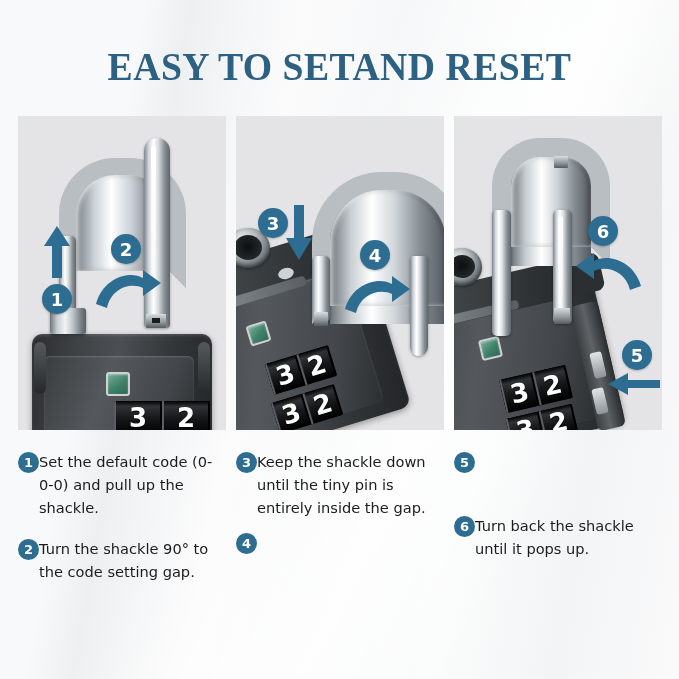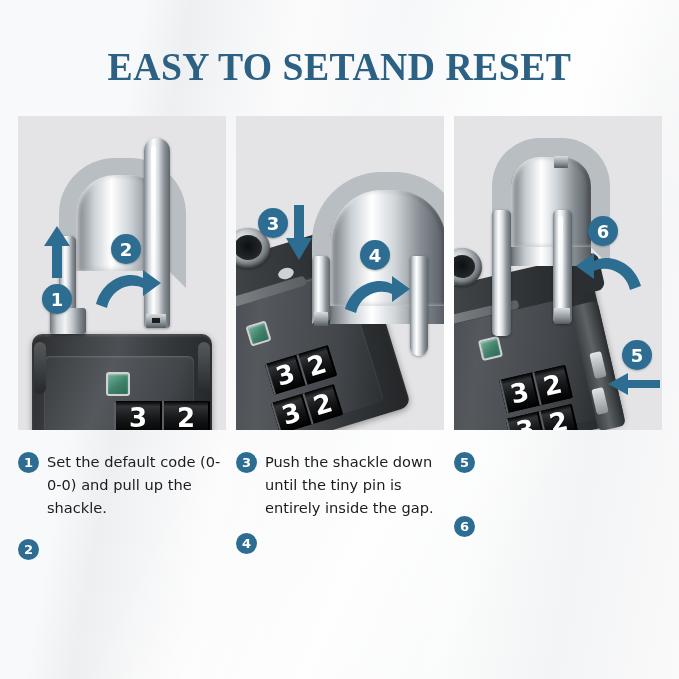--- a/index.html
+++ b/index.html
@@ -216,21 +216,21 @@
     color: #fff;
     font-family: "DejaVu Sans", sans-serif;
     font-size: 13px;
     font-weight: bold;
     display: flex;
     align-items: center;
     justify-content: center;
     margin-top: 2px;
   }
   .step-text {
-    margin-left: 8px;
+    margin-left: 0;
     font-family: "DejaVu Sans", "Liberation Sans", sans-serif;
     font-size: 14.6px;
     line-height: 23px;
     color: #1c1c1e;
     max-width: 176px;
   }
   .step-block-2 { margin-top: 6px; }
 </style>
 </head>
 <body>
@@ -406,36 +406,38 @@
 
   <div class="steps">
 
     <div class="step-col">
       <div class="step">
         <div class="step-num">1</div>
         <div class="step-text">Set the default code (0-0-0) and pull up the shackle.</div>
       </div>
       <div class="step step-block-2">
         <div class="step-num">2</div>
+        <div class="step-text">Turn the shackle 90° to the code setting gap.</div>
       </div>
     </div>
 
     <div class="step-col">
       <div class="step">
         <div class="step-num">3</div>
-        <div class="step-text">Push the shackle down until the tiny pin is entirely inside the gap.</div>
+        <div class="step-text">Keep the shackle down until the tiny pin is entirely inside the gap.</div>
       </div>
       <div class="step">
         <div class="step-num">4</div>
       </div>
     </div>
 
     <div class="step-col">
       <div class="step">
         <div class="step-num">5</div>
       </div>
       <div class="step" style="margin-top:29px;">
         <div class="step-num">6</div>
+        <div class="step-text">Turn back the shackle until it pops up.</div>
       </div>
     </div>
 
   </div>
 </div>
 
 </body></html>

